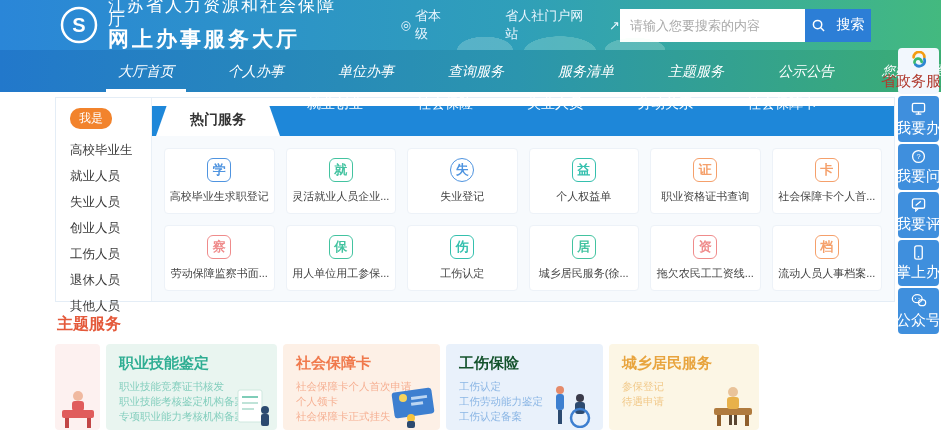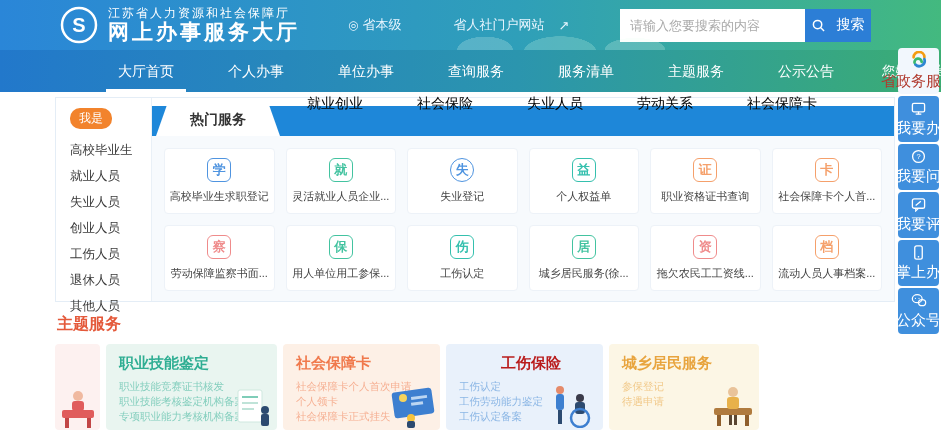--- a/index.html
+++ b/index.html
@@ -10,49 +10,49 @@
   
   .header { height:50px; background:linear-gradient(90deg,#2a86d8 0%,#2f9fb9 55%,#43b97f 100%);
     display:flex; align-items:center; padding:0 70px 0 60px; position:relative; }
   .hills { position:absolute; left:455px; bottom:0; width:210px; height:26px; opacity:.22;
     background:
       radial-gradient(ellipse 46px 22px at 30px 26px,#eafff2 60%,transparent 61%),
       radial-gradient(ellipse 60px 26px at 105px 28px,#d8ffe9 60%,transparent 61%),
       radial-gradient(ellipse 50px 20px at 180px 26px,#eafff2 60%,transparent 61%); }
   .logo { width:38px; height:38px; flex:0 0 auto; }
   .title-block { margin-left:10px; color:#fff; }
-  .org-name { font-size:12px; letter-spacing:2px; line-height:14px; }
+  .org-name { font-size:17px; letter-spacing:2px; line-height:14px; }
   .portal-name { font-size:21px; font-weight:bold; letter-spacing:3px; line-height:24px; }
   .region { margin-left:48px; color:#eaf6ff; font-size:13px; display:flex; align-items:center; gap:4px;}
   .pin { font-size:12px; }
   .portal-link { margin-left:52px; color:#eaf6ff; font-size:13px; cursor:pointer; display:flex; align-items:center; gap:14px;}
   .search-wrap { margin-left:auto; display:flex; height:33px; }
   .search-input { width:185px; height:33px; border:none; outline:none; padding:0 10px;
     font-size:13px; color:#333; background:#fff; }
   .search-input::placeholder { color:#aaa; }
   .search-btn { width:66px; height:33px; border:none; background:#2c7ed6; color:#fff;
     font-size:14px; display:flex; align-items:center; justify-content:center; gap:12px; cursor:pointer; }
 
   
   .nav { height:42px; background:linear-gradient(90deg,#2278cb 0%,#2b95ae 55%,#3bad73 100%);
-    display:flex; align-items:stretch; padding:0 75px 0 112px; color:#fff; font-size:14px; }
+    display:flex; align-items:stretch; padding:0 75px 0 112px; color:#fff; font-size:14px;font-style:italic; }
   .nav-item { line-height:42px; padding:0 6px; margin-right:42px; cursor:pointer; position:relative; white-space:nowrap;}
   .nav-item.active::after { content:""; position:absolute; left:-6px; right:-6px; bottom:0;
     height:3px; background:#fff; }
   .nav-login { margin-left:auto; line-height:42px; cursor:pointer; white-space:nowrap; font-size:13px;}
 
   
   .main { margin:5px 46px 0 55px; height:205px; border:1px solid #e4edf6; display:flex; background:#fff; }
   .id-panel { width:96px; border-right:1px solid #e9f0f7; padding:10px 0 0 14px; }
   .id-badge { display:inline-block; background:#f2832c; color:#fff; font-size:12px;
     padding:2px 9px; border-radius:10px; margin-bottom:4px; }
   .id-item { font-size:12.5px; color:#3a3a3a; margin-top:9px; cursor:pointer; white-space:nowrap;}
   .right-panel { flex:1; display:flex; flex-direction:column; padding-top:8px; }
   .tabbar { height:30px; background:#1e87d9; display:flex; align-items:flex-end; padding-left:4px; }
-  .tab { color:#000000; font-size:14px; line-height:30px; padding:18px 27px; cursor:pointer; white-space:nowrap;}
+  .tab { color:#ffffff; font-size:14px; line-height:30px; padding:18px 27px; cursor:pointer; white-space:nowrap;}
   .tab.active { background:#fff; color:#333; font-weight:bold; height:34px; line-height:34px;
     padding:0 34px; clip-path:polygon(12px 0,calc(100% - 12px) 0,100% 100%,0 100%); }
   .panel-body { flex:1; background:#f7fafd; padding:12px 12px 10px 12px;
     display:grid; grid-template-columns:repeat(6,1fr); gap:11px; }
   .svc-card { background:#fff; border:1px solid #edf2f8; border-radius:4px; cursor:pointer;
     display:flex; flex-direction:column; align-items:center; justify-content:center; gap:7px; overflow:hidden;}
   .svc-icon { width:24px; height:24px; border:1.5px solid currentColor; border-radius:6px;
     font-size:13px; font-weight:bold; display:flex; align-items:center; justify-content:center; }
   .svc-icon.circle { border-radius:50%; }
   .svc-label { font-size:11px; color:#444; white-space:nowrap; }
@@ -235,21 +235,21 @@
           <rect x="8" y="4" width="40" height="26" rx="3" fill="#3d7fd0" transform="rotate(-8 28 17)"></rect>
           <circle cx="18" cy="12" r="4" fill="#f6d35c"></circle>
           <rect x="26" y="10" width="16" height="3" fill="#bcd6f2" transform="rotate(-8 34 11)"></rect>
           <rect x="26" y="16" width="12" height="3" fill="#bcd6f2" transform="rotate(-8 32 17)"></rect>
           <circle cx="26" cy="32" r="4" fill="#f6c23c"></circle>
           <rect x="22" y="35" width="8" height="7" rx="2" fill="#2c4a70"></rect>
         </svg>
       </div>
 
       <div class="tcard tcard3" style="background-color: rgb(233, 241, 251);">
-        <div class="tc-title" style="color: #b91c1c; text-align: center;">工伤保险</div>
+        <div class="tc-title" style="color: #14532d;">工伤保险</div>
         <div class="tc-link" style="color: rgb(62, 134, 211);">工伤认定</div>
         <div class="tc-link" style="color: rgb(62, 134, 211);">工伤劳动能力鉴定</div>
         <div class="tc-link" style="color: rgb(62, 134, 211);">工伤认定备案</div>
         <svg class="illus" width="50" height="44" viewBox="0 0 50 44">
           <circle cx="10" cy="6" r="4" fill="#e58a6a"></circle>
           <rect x="6" y="10" width="8" height="16" rx="3" fill="#3d7fd0"></rect>
           <circle cx="30" cy="14" r="4" fill="#3a3a4a"></circle>
           <rect x="25" y="18" width="10" height="12" rx="3" fill="#2c4a70"></rect>
           <circle cx="30" cy="34" r="9" fill="none" stroke="#3d7fd0" stroke-width="2.5"></circle>
           <rect x="8" y="26" width="4" height="14" fill="#2c4a70"></rect>

